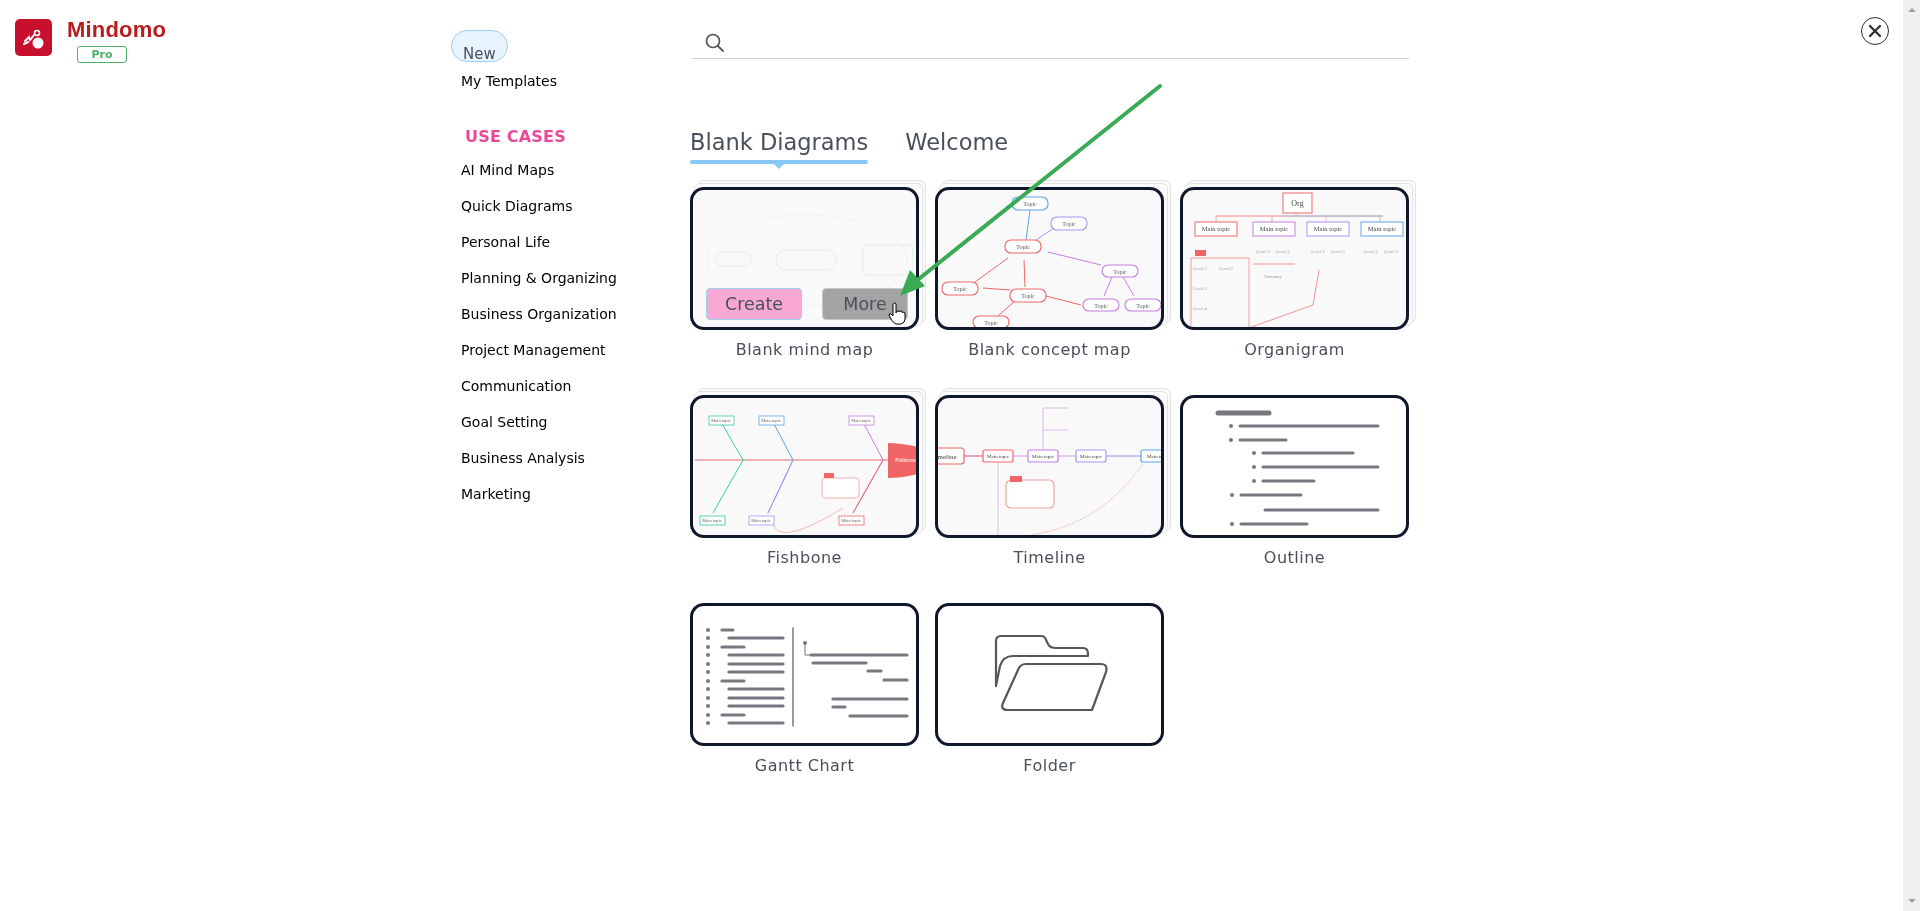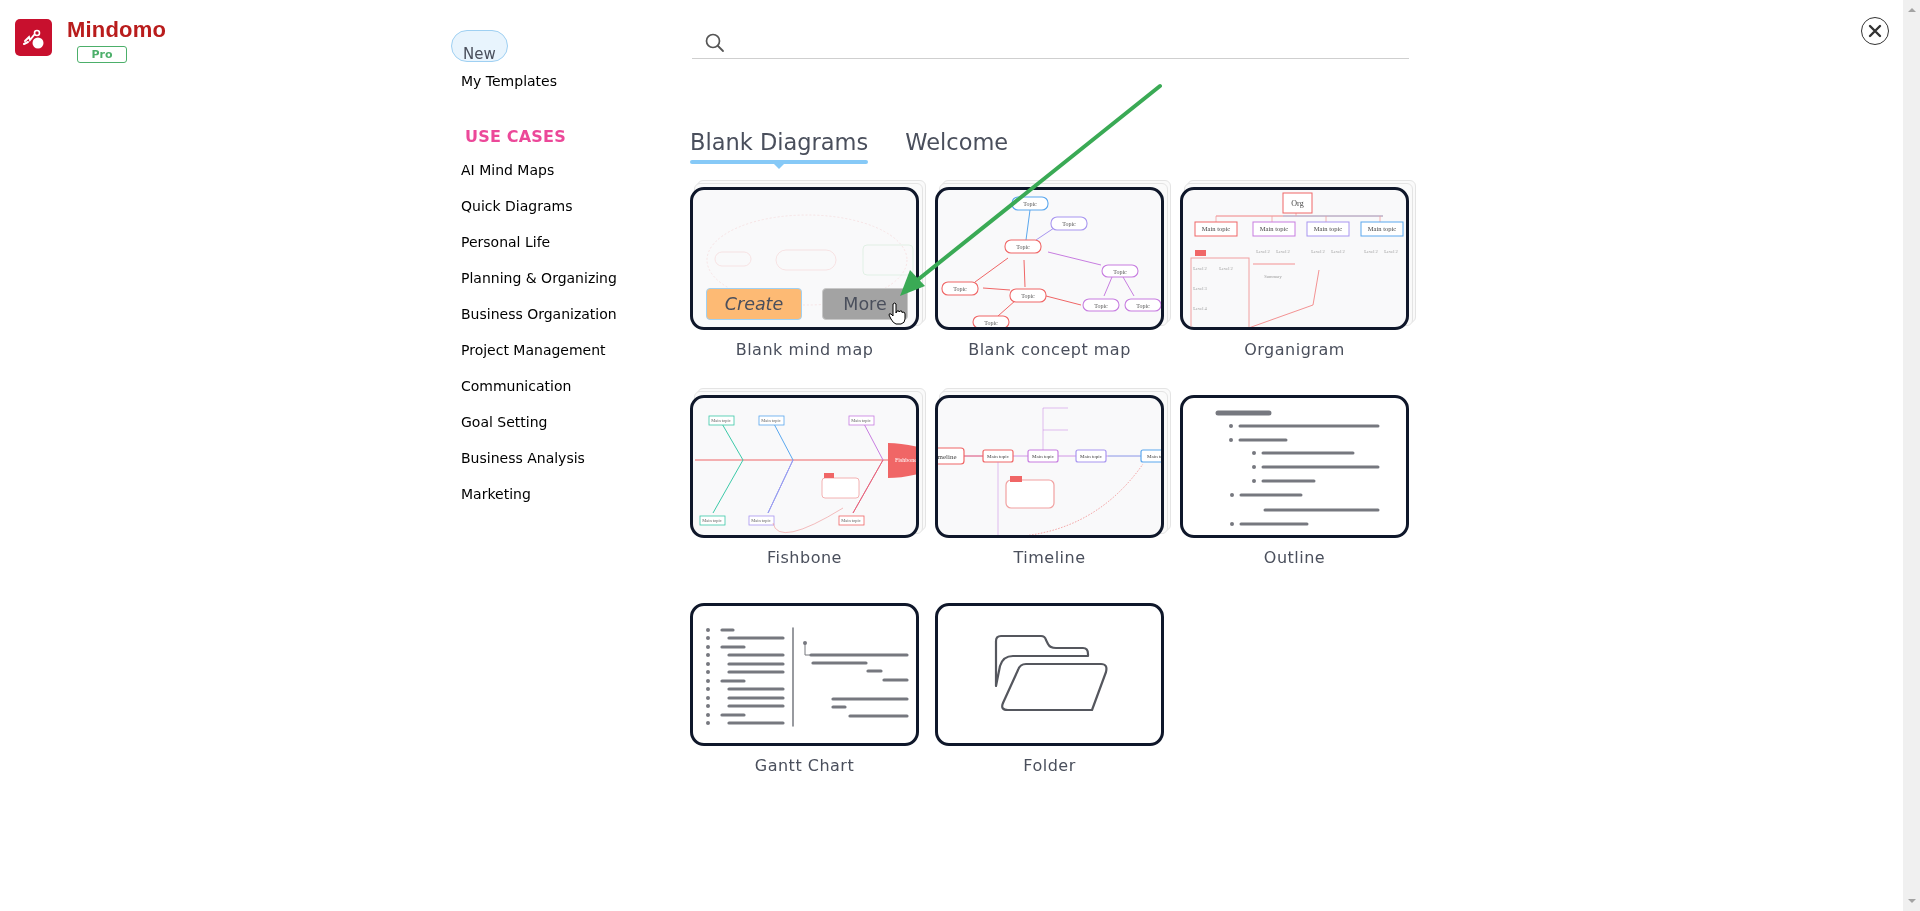--- a/index.html
+++ b/index.html
@@ -44,21 +44,21 @@
   .card { position: absolute; width: 229px; cursor: pointer; }
   .thumb { position: relative; width: 229px; height: 143px; }
   .thumb .stack2 { position: absolute; left: 7px; top: -7px; width: 229px; height: 143px; border: 1px solid #e4e4e4; border-radius: 6px; background: #fafafa; }
   .thumb .stack1 { position: absolute; left: 4px; top: -4px; width: 229px; height: 143px; border: 1px solid #e4e4e4; border-radius: 6px; background: #fafafa; }
   .thumb .face { position: absolute; left: 0; top: 0; width: 229px; height: 143px; border: 3px solid #0f172a; border-radius: 14px; background: #f9f9fa; overflow: hidden; }
   .thumb .face.plain { background: #fff; }
   .card-label { text-align: center; font-size: 16px; color: #4a4f5c; margin-top: 10px; letter-spacing: 0.5px; }
 
   .mm-desc { position: absolute; left: 12px; top: 18px; width: 200px; font-size: 12.2px; line-height: 14px; color: #4a4f5c; }
   .mm-btn { position: absolute; top: 98px; height: 32px; border-radius: 4px; font-size: 17.5px; line-height: 30px; text-align: center; color: #4a4f5c; cursor: pointer; }
-  .mm-create { left: 13px; width: 96px; border: 1px solid #9fd0f2; background: #fdba74; font-style: italic; }
+  .mm-create { left: 13px; width: 96px; border: 1px solid #9fd0f2; background: #f9a8d4; }
   .mm-more { left: 129px; width: 86px; border: 1px solid #c8c8c8; background: #a3a3a3; }
 
   .overlay { position: absolute; left: 0; top: 0; pointer-events: none; }
 </style>
 </head>
 <body>
 
 <div class="logo">
   <div class="logo-mark">
     <svg width="26" height="26" viewBox="0 0 26 26">

